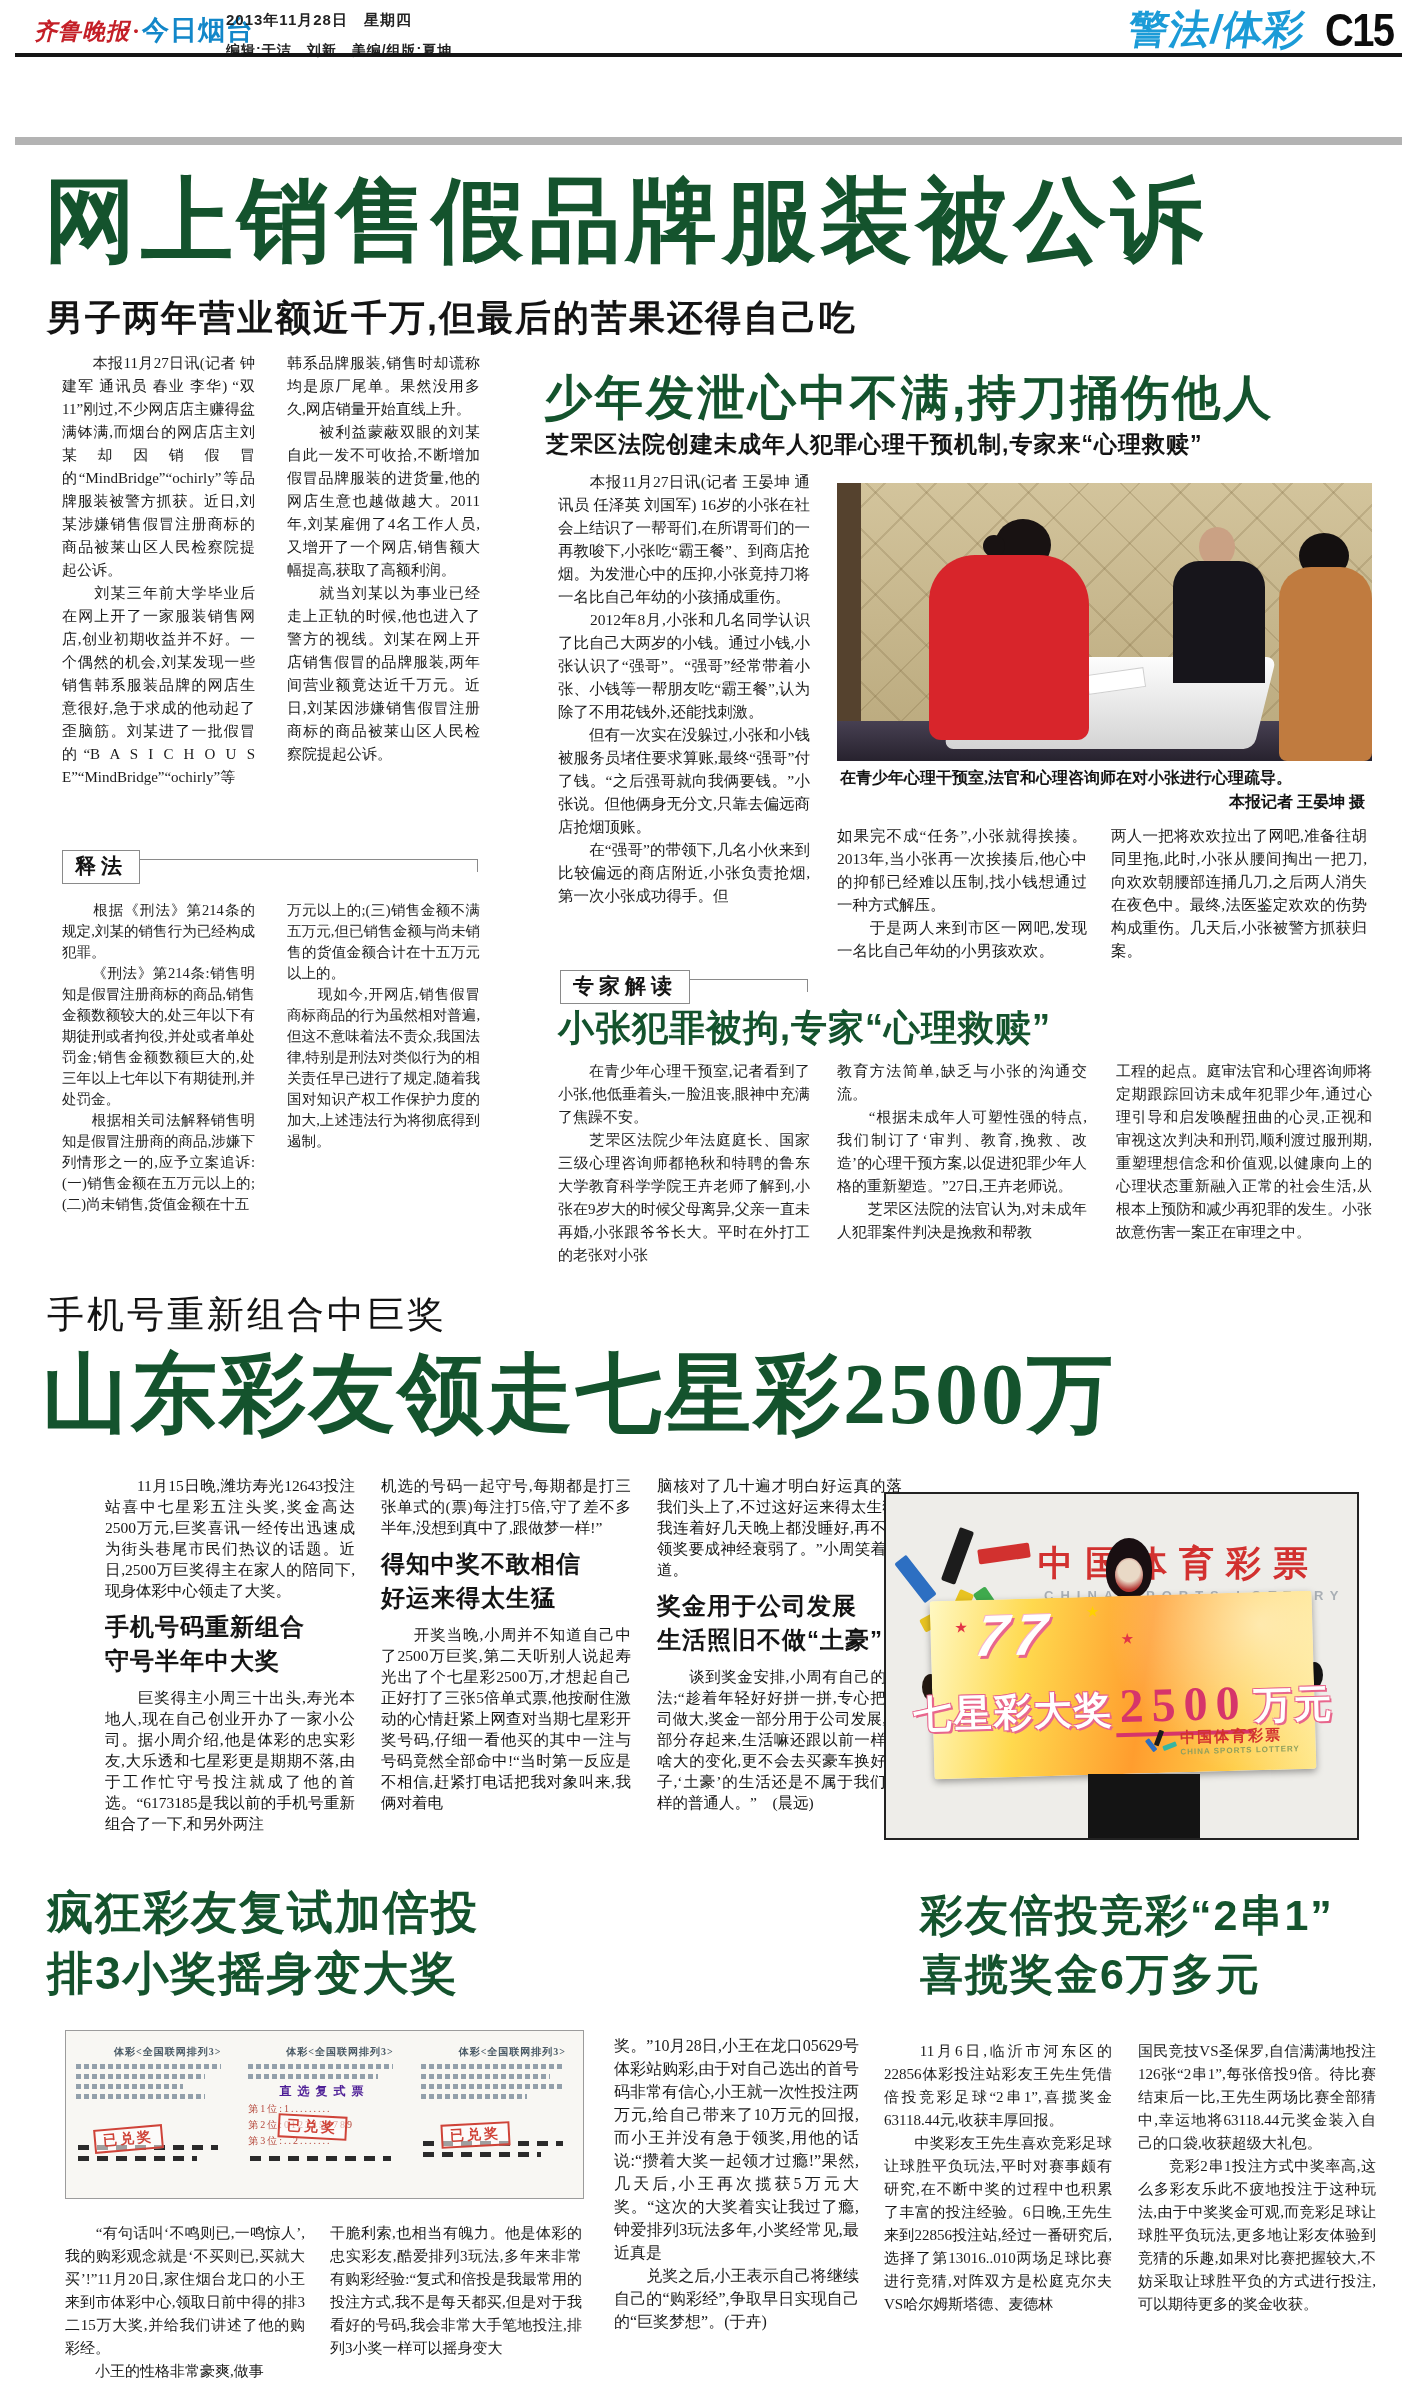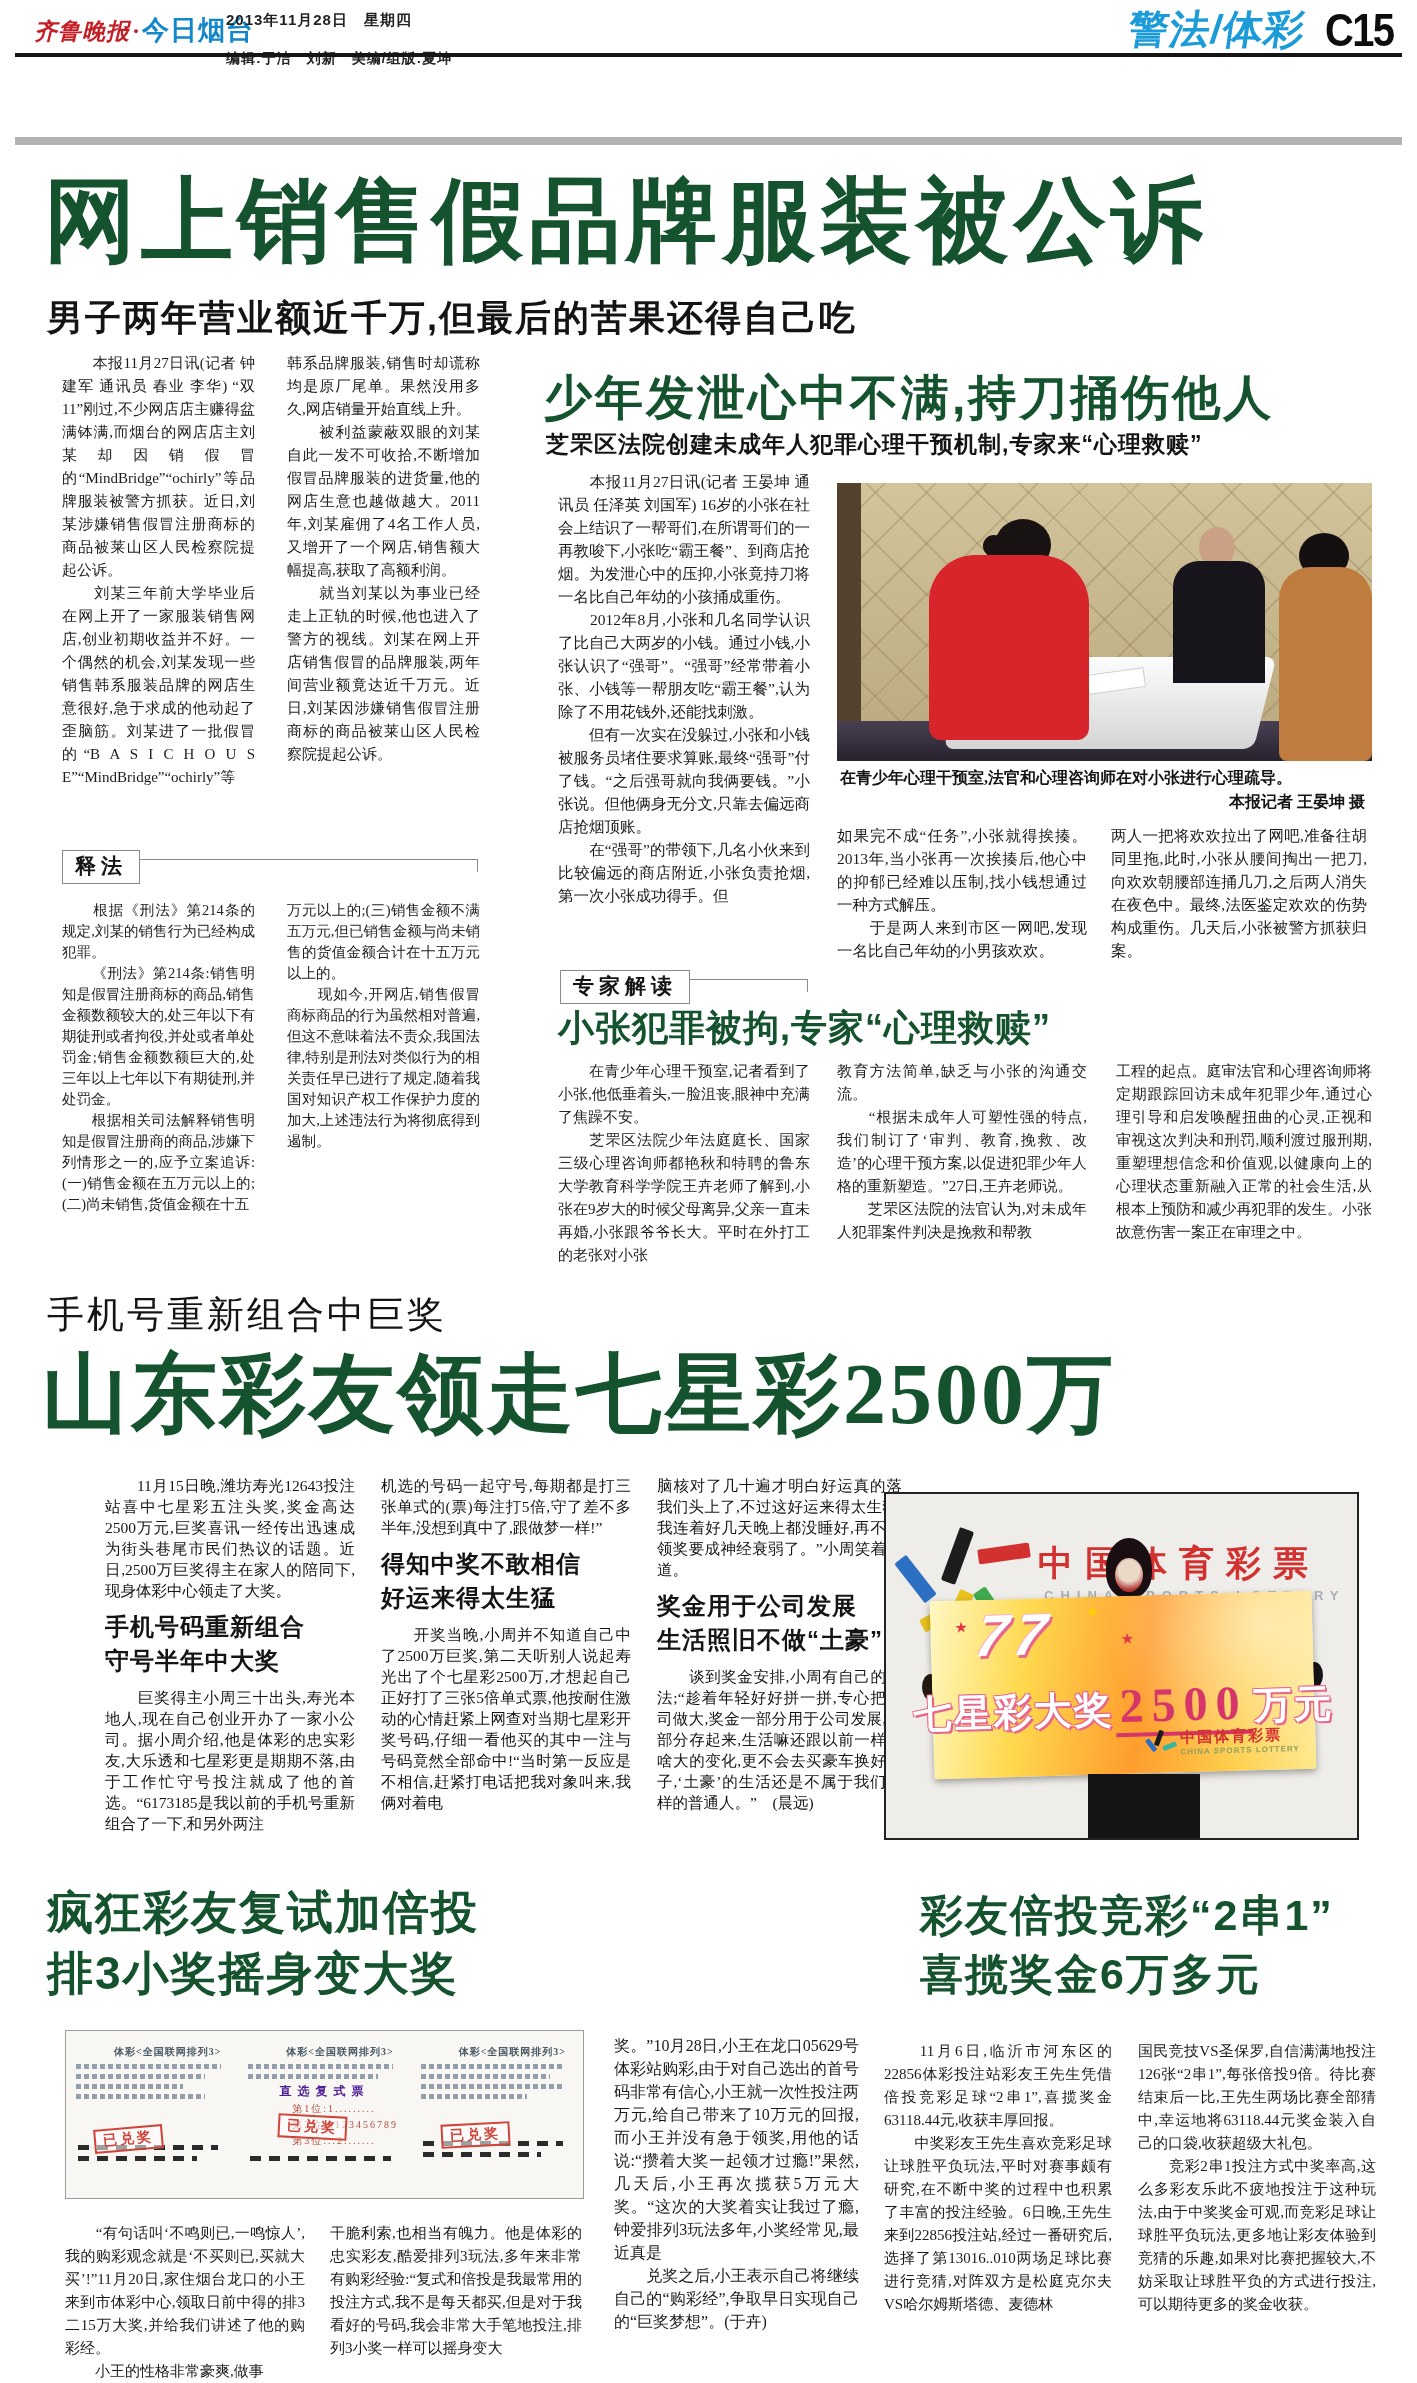--- a/index.html
+++ b/index.html
@@ -8,21 +8,21 @@
   .abs{position:absolute;}
   .sans{font-family:"Liberation Sans","DejaVu Sans",sans-serif;}
 
   
   .brand{left:34px;top:12px;white-space:nowrap;}
   .brand-red{color:#c41f27;font-style:italic;font-weight:700;font-size:23px;letter-spacing:1px;}
   .brand-dot{color:#c41f27;font-weight:900;font-size:24px;margin:0 2px;}
   .brand-blue{color:#1287c9;font-weight:900;font-size:27px;letter-spacing:1px;font-family:"Liberation Sans","DejaVu Sans",sans-serif;}
   .dateblock{left:226px;top:11px;font-family:"Liberation Sans","DejaVu Sans",sans-serif;}
   .date-line{font-size:15px;font-weight:700;color:#222;letter-spacing:1px;}
-  .editor-line{font-size:14px;font-weight:600;color:#222;margin-top:20px;letter-spacing:1px;}
+  .editor-line{font-size:14px;font-weight:600;color:#222;margin-top:12px;letter-spacing:1px;}
   .sectionblock{right:18px;top:2px;display:flex;align-items:flex-end;gap:14px;}
   .section-name{color:#1b9bd7;font-size:40px;font-weight:900;transform:skewX(-8deg);letter-spacing:1px;}
   .page-no{color:#0d0d0d;font-size:47px;font-weight:900;letter-spacing:-2px;transform:scaleX(.85);}
   .rule-black{left:15px;right:15px;top:53px;height:4px;background:#151515;}
   .bar-gray{left:15px;right:15px;top:137px;height:8px;background:#b3b3b3;}
 
   
   .col{white-space:pre-line;text-align:justify;font-size:15px;line-height:23px;color:#1a1a1a;overflow:hidden;}
   .h-black{color:#14532d;}
 
@@ -128,21 +128,21 @@
   .s4-c2{left:330px;top:2222px;width:252px;height:161px;}
   .s4-c3{left:614px;top:2034px;width:245px;height:349px;font-size:16px;}
 
   
   .ticket{left:65px;top:2030px;width:517px;height:167px;background:#f8f7f3;border:1px solid #9c9c9c;display:flex;overflow:hidden;}
   .tcol{position:relative;flex:1;padding:14px 10px 6px;overflow:hidden;}
   .t-head{font-size:10px;font-weight:700;color:#4a5a66;letter-spacing:1px;white-space:nowrap;margin-left:38px;}
   .t-bar{height:5px;margin:5px 4px 0 0;background:repeating-linear-gradient(90deg,#93a0ab 0 5px,transparent 5px 8px);}
   .w95{width:95%;} .w85{width:85%;} .w70{width:70%;}
   .t-type{font-size:12px;font-weight:700;color:#4c1d95;letter-spacing:6px;margin-top:4px;white-space:nowrap;text-align:center;}
-  .t-row{font-size:10px;color:#b5483c;letter-spacing:2px;margin-top:2px;white-space:nowrap;margin-left:44px;}
+  .t-row{font-size:10px;color:#b5483c;letter-spacing:2px;margin-top:2px;white-space:nowrap;}
   .t-stamp{position:absolute;border:2px solid #cf4338;color:#cf4338;font-size:14px;font-weight:700;letter-spacing:3px;
            padding:1px 7px;background:rgba(255,255,255,.55);white-space:nowrap;}
   .stamp1{left:28px;top:96px;transform:rotate(-5deg);}
   .stamp2{left:40px;top:84px;transform:rotate(3deg);}
   .stamp3{left:30px;top:92px;transform:rotate(-3deg);}
   .t-dash{height:5px;margin:6px 10px 0 2px;background:repeating-linear-gradient(90deg,#2b2b2b 0 11px,transparent 11px 19px);}
   .t-dash2{width:78%;}
 
   
   .s5-headline{left:920px;top:1886px;font-size:43px;line-height:59px;font-weight:600;letter-spacing:2px;white-space:pre-line;}

